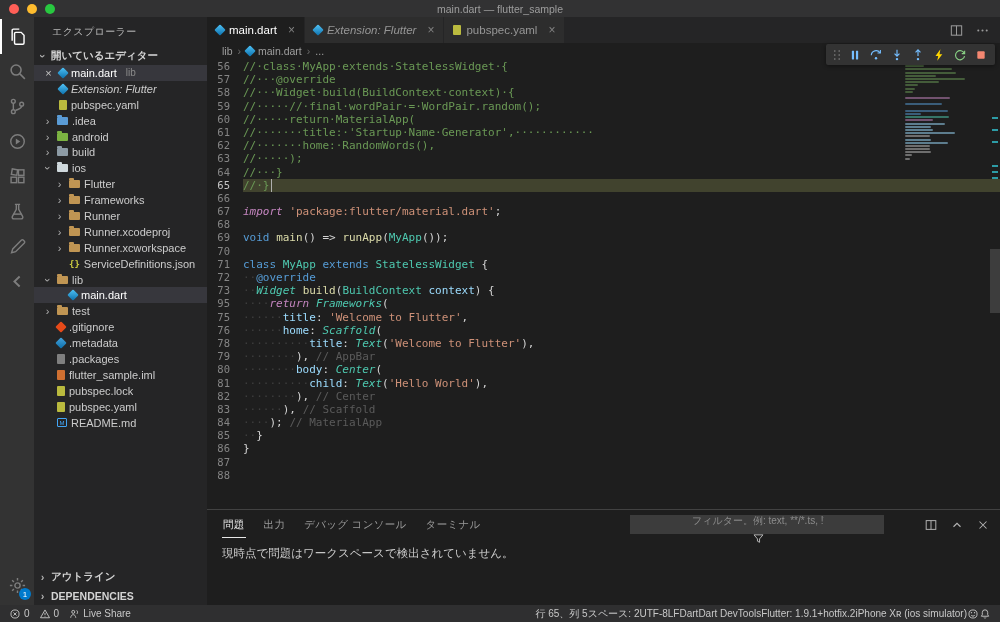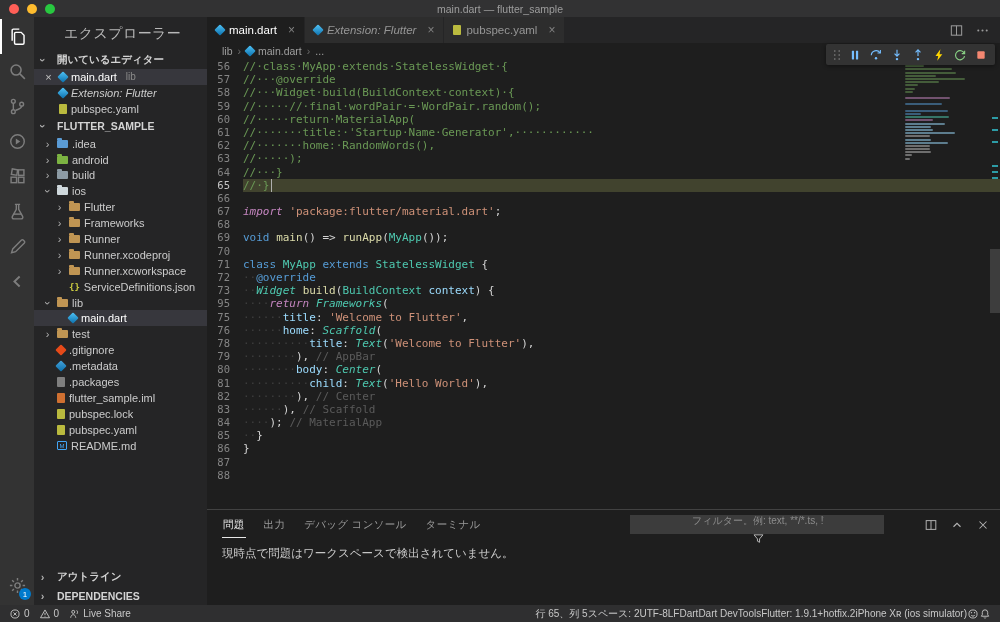--- a/index.html
+++ b/index.html
@@ -25,22 +25,22 @@
   .ab-item svg { width:19px; height:19px; }
   .ab-item.active { color:#ffffff; box-shadow:inset 2px 0 0 #ffffff; }
   .ab-bottom { margin-top:auto; margin-bottom:2px; }
   .ab-badge { position:absolute; bottom:3px; right:3px; min-width:12px; height:12px;
               background:#007acc; color:#fff; font-size:8px; border-radius:50%;
               display:flex; align-items:center; justify-content:center; }
 
   
   .sidebar { width:173px; background:#252526; color:#cccccc; font-size:11px;
              display:flex; flex-direction:column; flex:0 0 auto; min-height:0; }
-  .sidebar-title { padding:8px 0 7px 30px; font-size:14px; color:#b8b8b8; letter-spacing:.4px; }
-  .section-header { height:19px; display:flex; align-items:center; gap:9px; padding-left:3px;
+  .sidebar-title { padding:8px 0 7px 18px; font-size:10px; color:#b8b8b8; letter-spacing:.4px; }
+  .section-header { height:19px; display:flex; align-items:center; gap:3px; padding-left:3px;
                     font-size:10.5px; font-weight:bold; color:#d4d4d4; cursor:pointer; }
   .chev { width:11px; flex:0 0 auto; text-align:center; color:#b0b0b0; font-size:11px;
           display:inline-block; }
   .chev.exp { transform:rotate(90deg); }
   .row { height:15.9px; display:flex; align-items:center; gap:4px; cursor:pointer;
          white-space:nowrap; overflow:hidden; }
   .row.selected { background:#37373d; color:#ffffff; }
   .row .label { overflow:hidden; text-overflow:ellipsis; }
   .row .label.italic { font-style:italic; }
   .detail { color:#8a8a8a; font-size:10px; margin-left:5px; }
@@ -242,24 +242,20 @@
             <span class="close-slot"></span>
             <span class="i-dart" style="background: linear-gradient(135deg, rgb(84, 197, 248), rgb(11, 111, 171));"></span>
             <span class="label italic">Extension: Flutter</span>
           </div>
           <div class="row" style="padding-left: 8px;">
             <span class="close-slot"></span>
             <span class="i-file" style="background: rgb(203, 203, 65);"></span>
             <span class="label">pubspec.yaml</span>
           </div>
         </div>
-      <div class="section-header">
-        <span class="chev exp">›</span>
-        <span>FLUTTER_SAMPLE</span>
-      </div>
       <div id="tree">
           <div class="row" style="padding-left: 8px;">
             <span class="chev">›</span>
             <span class="i-folder" style="background: rgb(90, 155, 213);"></span>
             <span class="label">.idea</span>
           </div>
           <div class="row" style="padding-left: 8px;">
             <span class="chev">›</span>
             <span class="i-folder" style="background: rgb(124, 179, 66);"></span>
             <span class="label">android</span>

